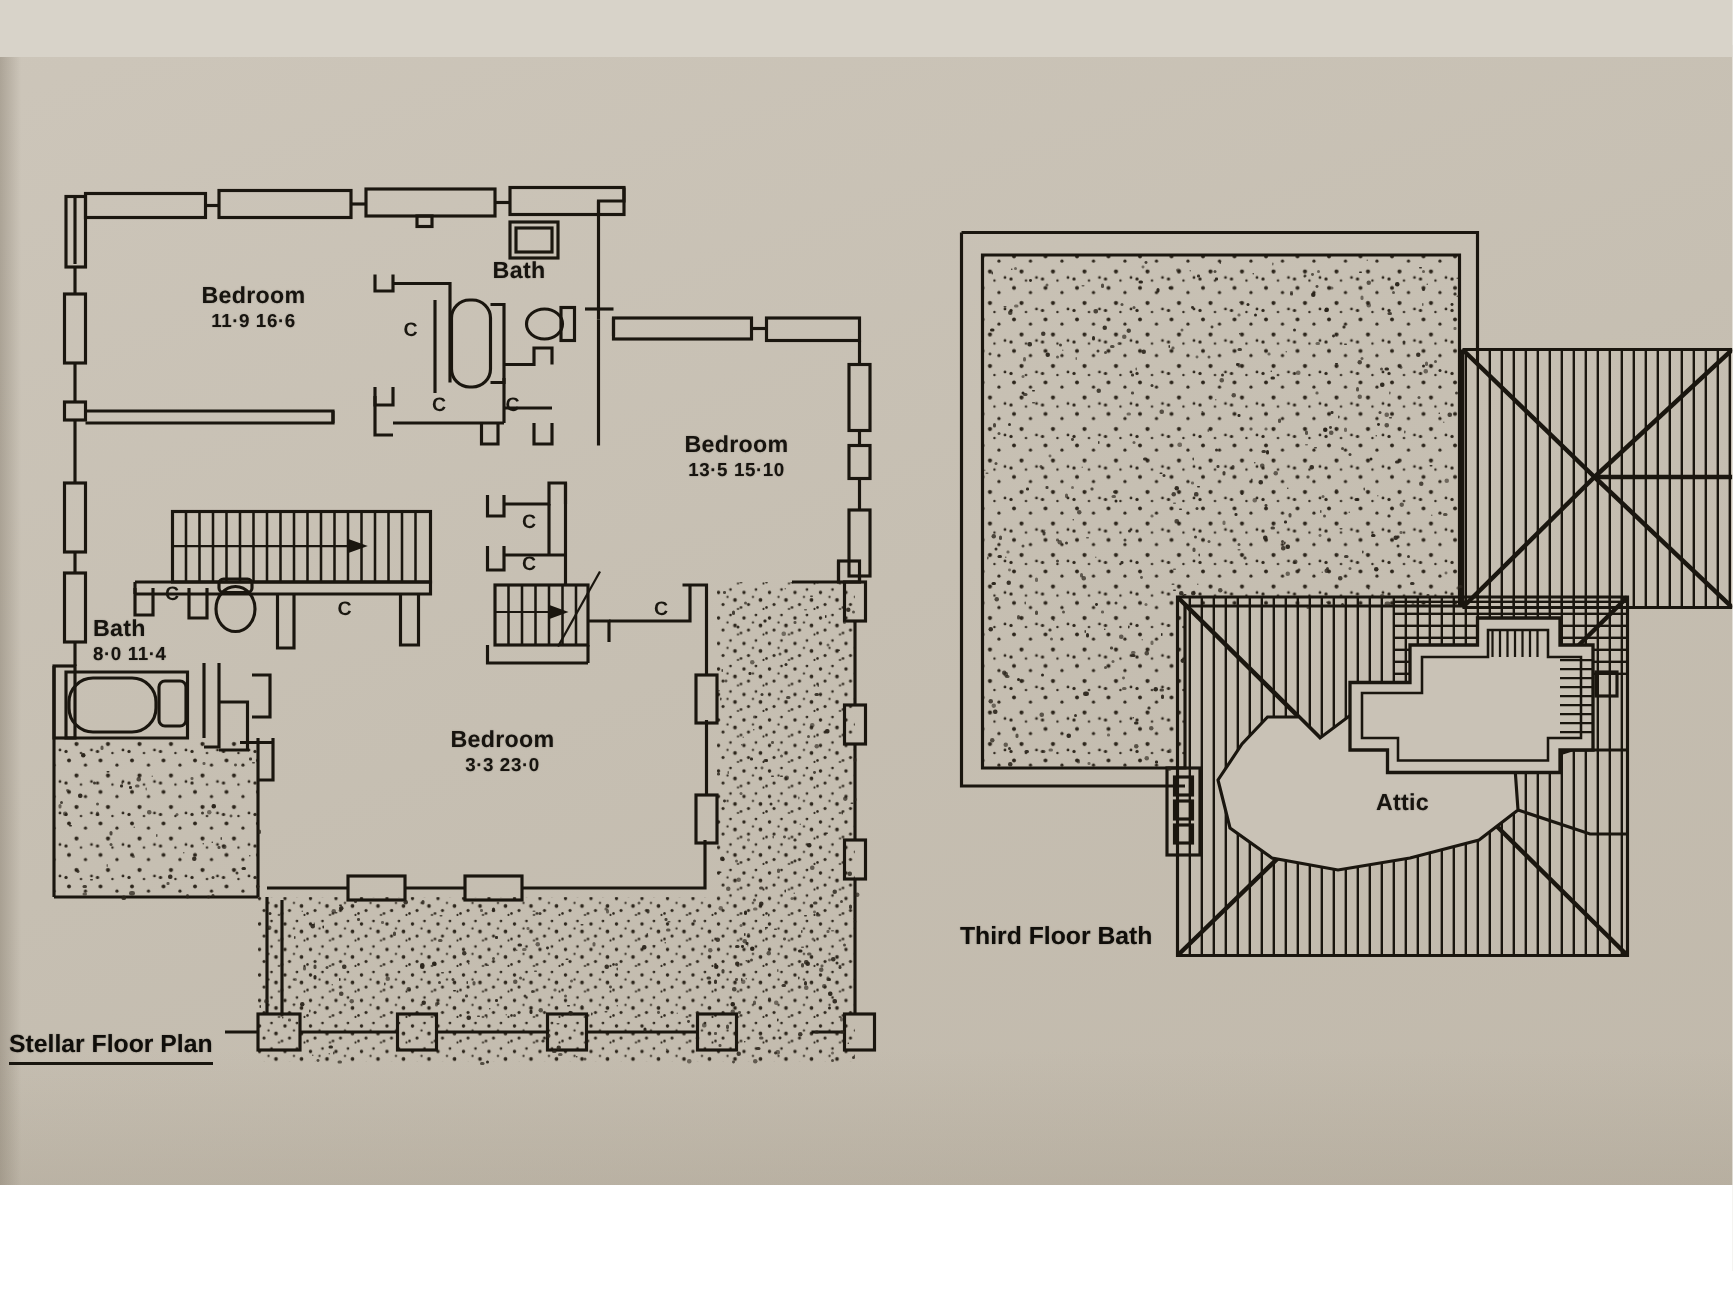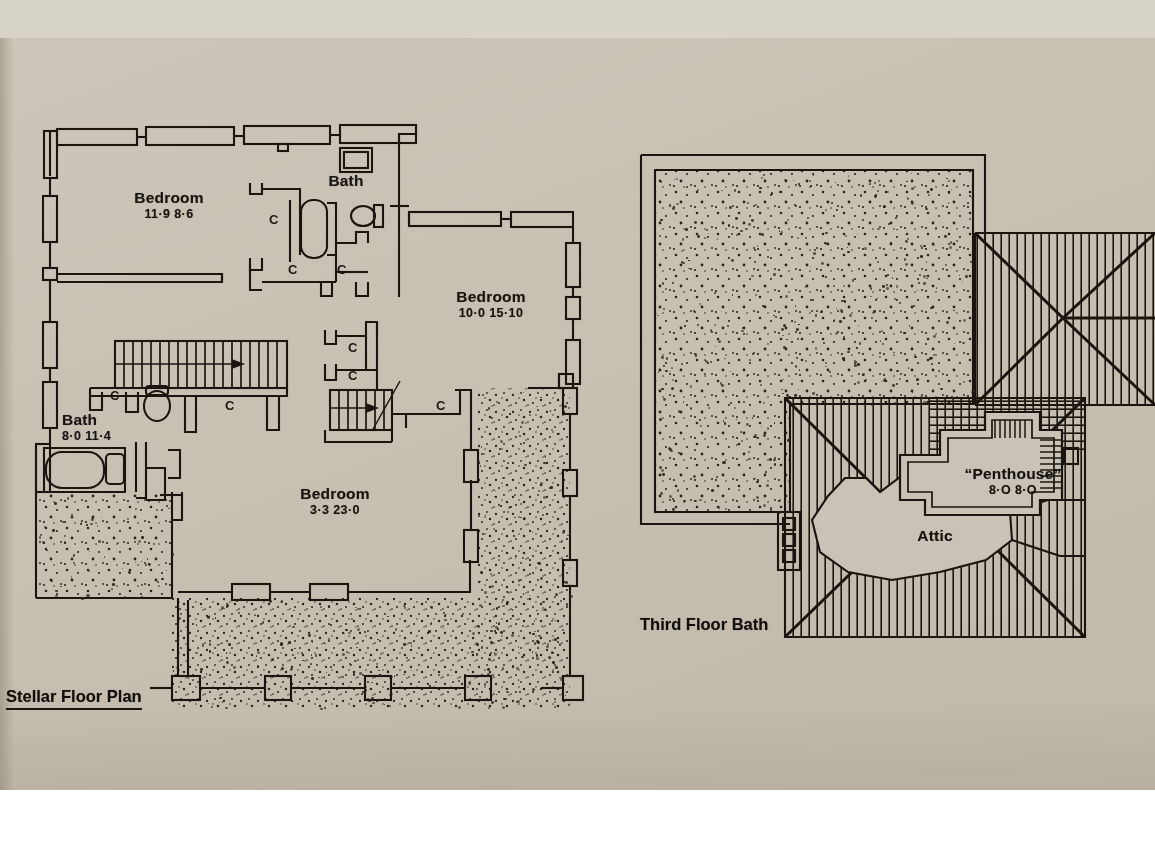--- a/index.html
+++ b/index.html
@@ -345,30 +345,30 @@
       <rect x="778" y="512" width="22" height="58"></rect>
       <rect x="783" y="518" width="12" height="12"></rect>
       <rect x="783" y="534" width="12" height="12"></rect>
       <rect x="783" y="550" width="12" height="12"></rect>
 
     </g>
   </svg>
 
   <div class="lbl" style="left:90px;top:190px;width:158px;">
     <span class="rm">Bedroom</span>
-    <span class="dim">11·9  8·6</span>
+    <span class="dim">11·9  16·6</span>
   </div>
 
   <div class="lbl single" style="left:305px;top:173px;width:82px;">
     <span class="rm">Bath</span>
   </div>
 
   <div class="lbl" style="left:420px;top:289px;width:142px;">
     <span class="rm">Bedroom</span>
-    <span class="dim">10·0  15·10</span>
+    <span class="dim">13·5  15·10</span>
   </div>
 
   <div class="lbl" style="left:62px;top:412px;width:96px;text-align:left;">
     <span class="rm">Bath</span>
     <span class="dim" style="text-align:left;">8·0  11·4</span>
   </div>
 
   <div class="lbl" style="left:265px;top:486px;width:140px;">
     <span class="rm">Bedroom</span>
     <span class="dim">3·3 23·0</span>
@@ -376,24 +376,20 @@
 
   <div class="closet" style="left:269px;top:212px;">C</div>
   <div class="closet" style="left:288px;top:262px;">C</div>
   <div class="closet" style="left:337px;top:262px;">C</div>
   <div class="closet" style="left:348px;top:340px;">C</div>
   <div class="closet" style="left:348px;top:368px;">C</div>
   <div class="closet" style="left:436px;top:398px;">C</div>
   <div class="closet" style="left:225px;top:398px;">C</div>
   <div class="closet" style="left:110px;top:388px;">C</div>
 
-  <div class="lbl" style="left:940px;top:466px;width:146px;">
-    <span class="rm">“Penthouse”</span>
-    <span class="dim">8·O  8·O</span>
-  </div>
 
   <div class="lbl single" style="left:895px;top:528px;width:80px;">
     <span class="rm">Attic</span>
   </div>
 
   <div class="title" style="left:6px;top:687px;">
     <span>Stellar Floor Plan</span>
     <span class="ul"></span>
   </div>
 

